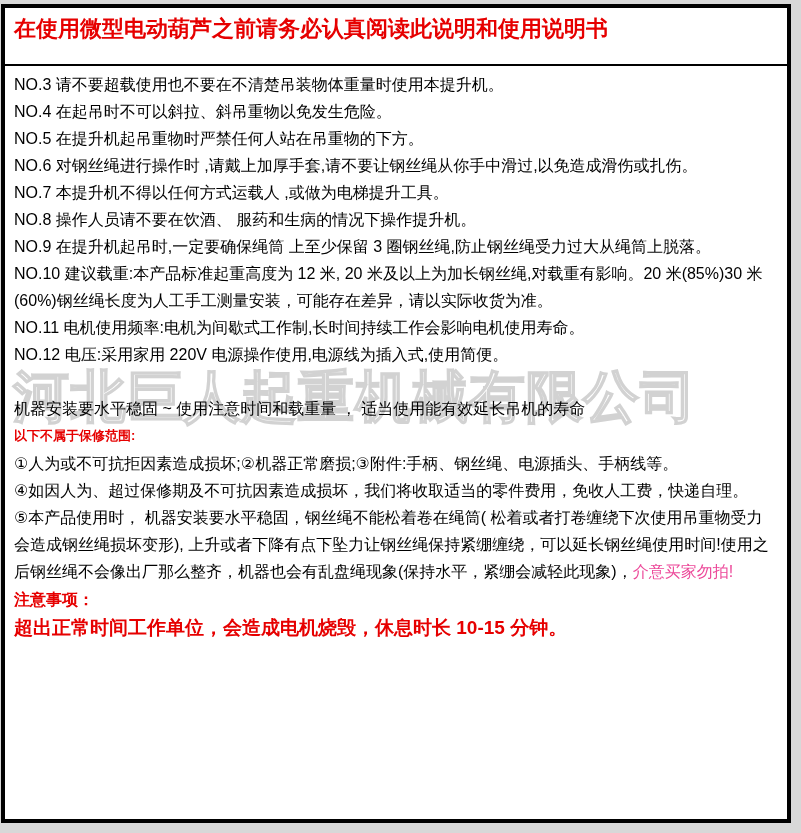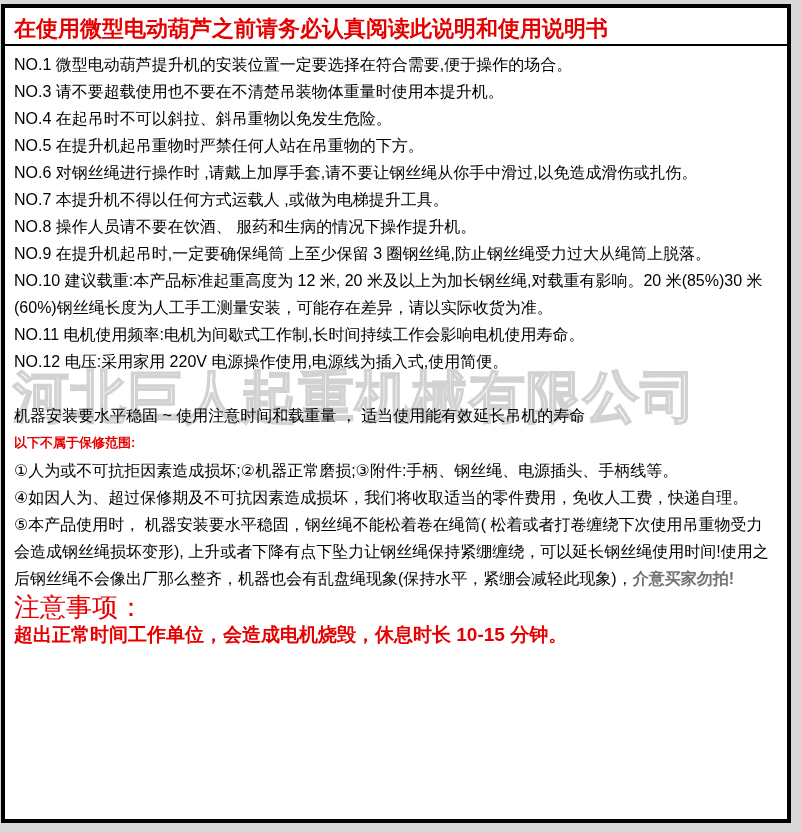--- a/index.html
+++ b/index.html
@@ -30,48 +30,48 @@
     white-space: nowrap;
     color: #e9e9e9;
     -webkit-text-fill-color: #ffffff;
     -webkit-text-stroke: 1.5px #d2d2d2;
     z-index: 0;
     user-select: none;
   }
   .titlebar {
     position: relative;
     z-index: 1;
-    padding: 8px 8px 2px 9px;
+    padding: 8px 8px 22px 9px;
     border-bottom: 2px solid #000;
   }
   .title {
     font-size: 22px;
     font-weight: bold;
     color: #e60000;
     line-height: 26px;
   }
   .content {
     position: relative;
     z-index: 1;
     padding: 5px 10px 0 9px;
     font-size: 16px;
     line-height: 27px;
   }
   .content p { margin: 0; }
   .gap { height: 27px; }
-  .red { color: #737373; font-weight: bold; }
+  .red { color: #ec4899; }
   .warranty-heading {
     font-size: 13px;
     font-weight: bold;
     color: #e60000;
     line-height: 28px;
   }
   .caution-heading {
-    font-size: 26px;
-    font-weight: normal;
+    font-size: 16px;
+    font-weight: bold;
     color: #e60000;
     line-height: 28px;
     margin-top: 1px !important;
   }
   .caution-body {
     font-size: 19px;
     font-weight: bold;
     color: #e60000;
     line-height: 28px;
   }
@@ -82,21 +82,20 @@
 <div class="doc">
 
   <div class="watermark">河北巨人起重机械有限公司</div>
 
   <div class="titlebar">
     <span class="title">在使用微型电动葫芦之前请务必认真阅读此说明和使用说明书</span>
   </div>
 
   <div class="content">
 
-    <p>NO.1 微型电动葫芦提升机的安装位置一定要选择在符合需要,便于操作的场合。</p>
     <p>NO.3 请不要超载使用也不要在不清楚吊装物体重量时使用本提升机。</p>
     <p>NO.4 在起吊时不可以斜拉、斜吊重物以免发生危险。</p>
     <p>NO.5 在提升机起吊重物时严禁任何人站在吊重物的下方。</p>
     <p>NO.6 对钢丝绳进行操作时 ,请戴上加厚手套,请不要让钢丝绳从你手中滑过,以免造成滑伤或扎伤。</p>
     <p>NO.7 本提升机不得以任何方式运载人 ,或做为电梯提升工具。</p>
     <p>NO.8 操作人员请不要在饮酒、 服药和生病的情况下操作提升机。</p>
     <p>NO.9 在提升机起吊时,一定要确保绳筒 上至少保留 3 圈钢丝绳,防止钢丝绳受力过大从绳筒上脱落。</p>
     <p>NO.10 建议载重:本产品标准起重高度为 12 米, 20 米及以上为加长钢丝绳,对载重有影响。20 米(85%)30 米(60%)钢丝绳长度为人工手工测量安装，可能存在差异，请以实际收货为准。</p>
     <p>NO.11 电机使用频率:电机为间歇式工作制,长时间持续工作会影响电机使用寿命。</p>
     <p>NO.12 电压:采用家用 220V 电源操作使用,电源线为插入式,使用简便。</p>

